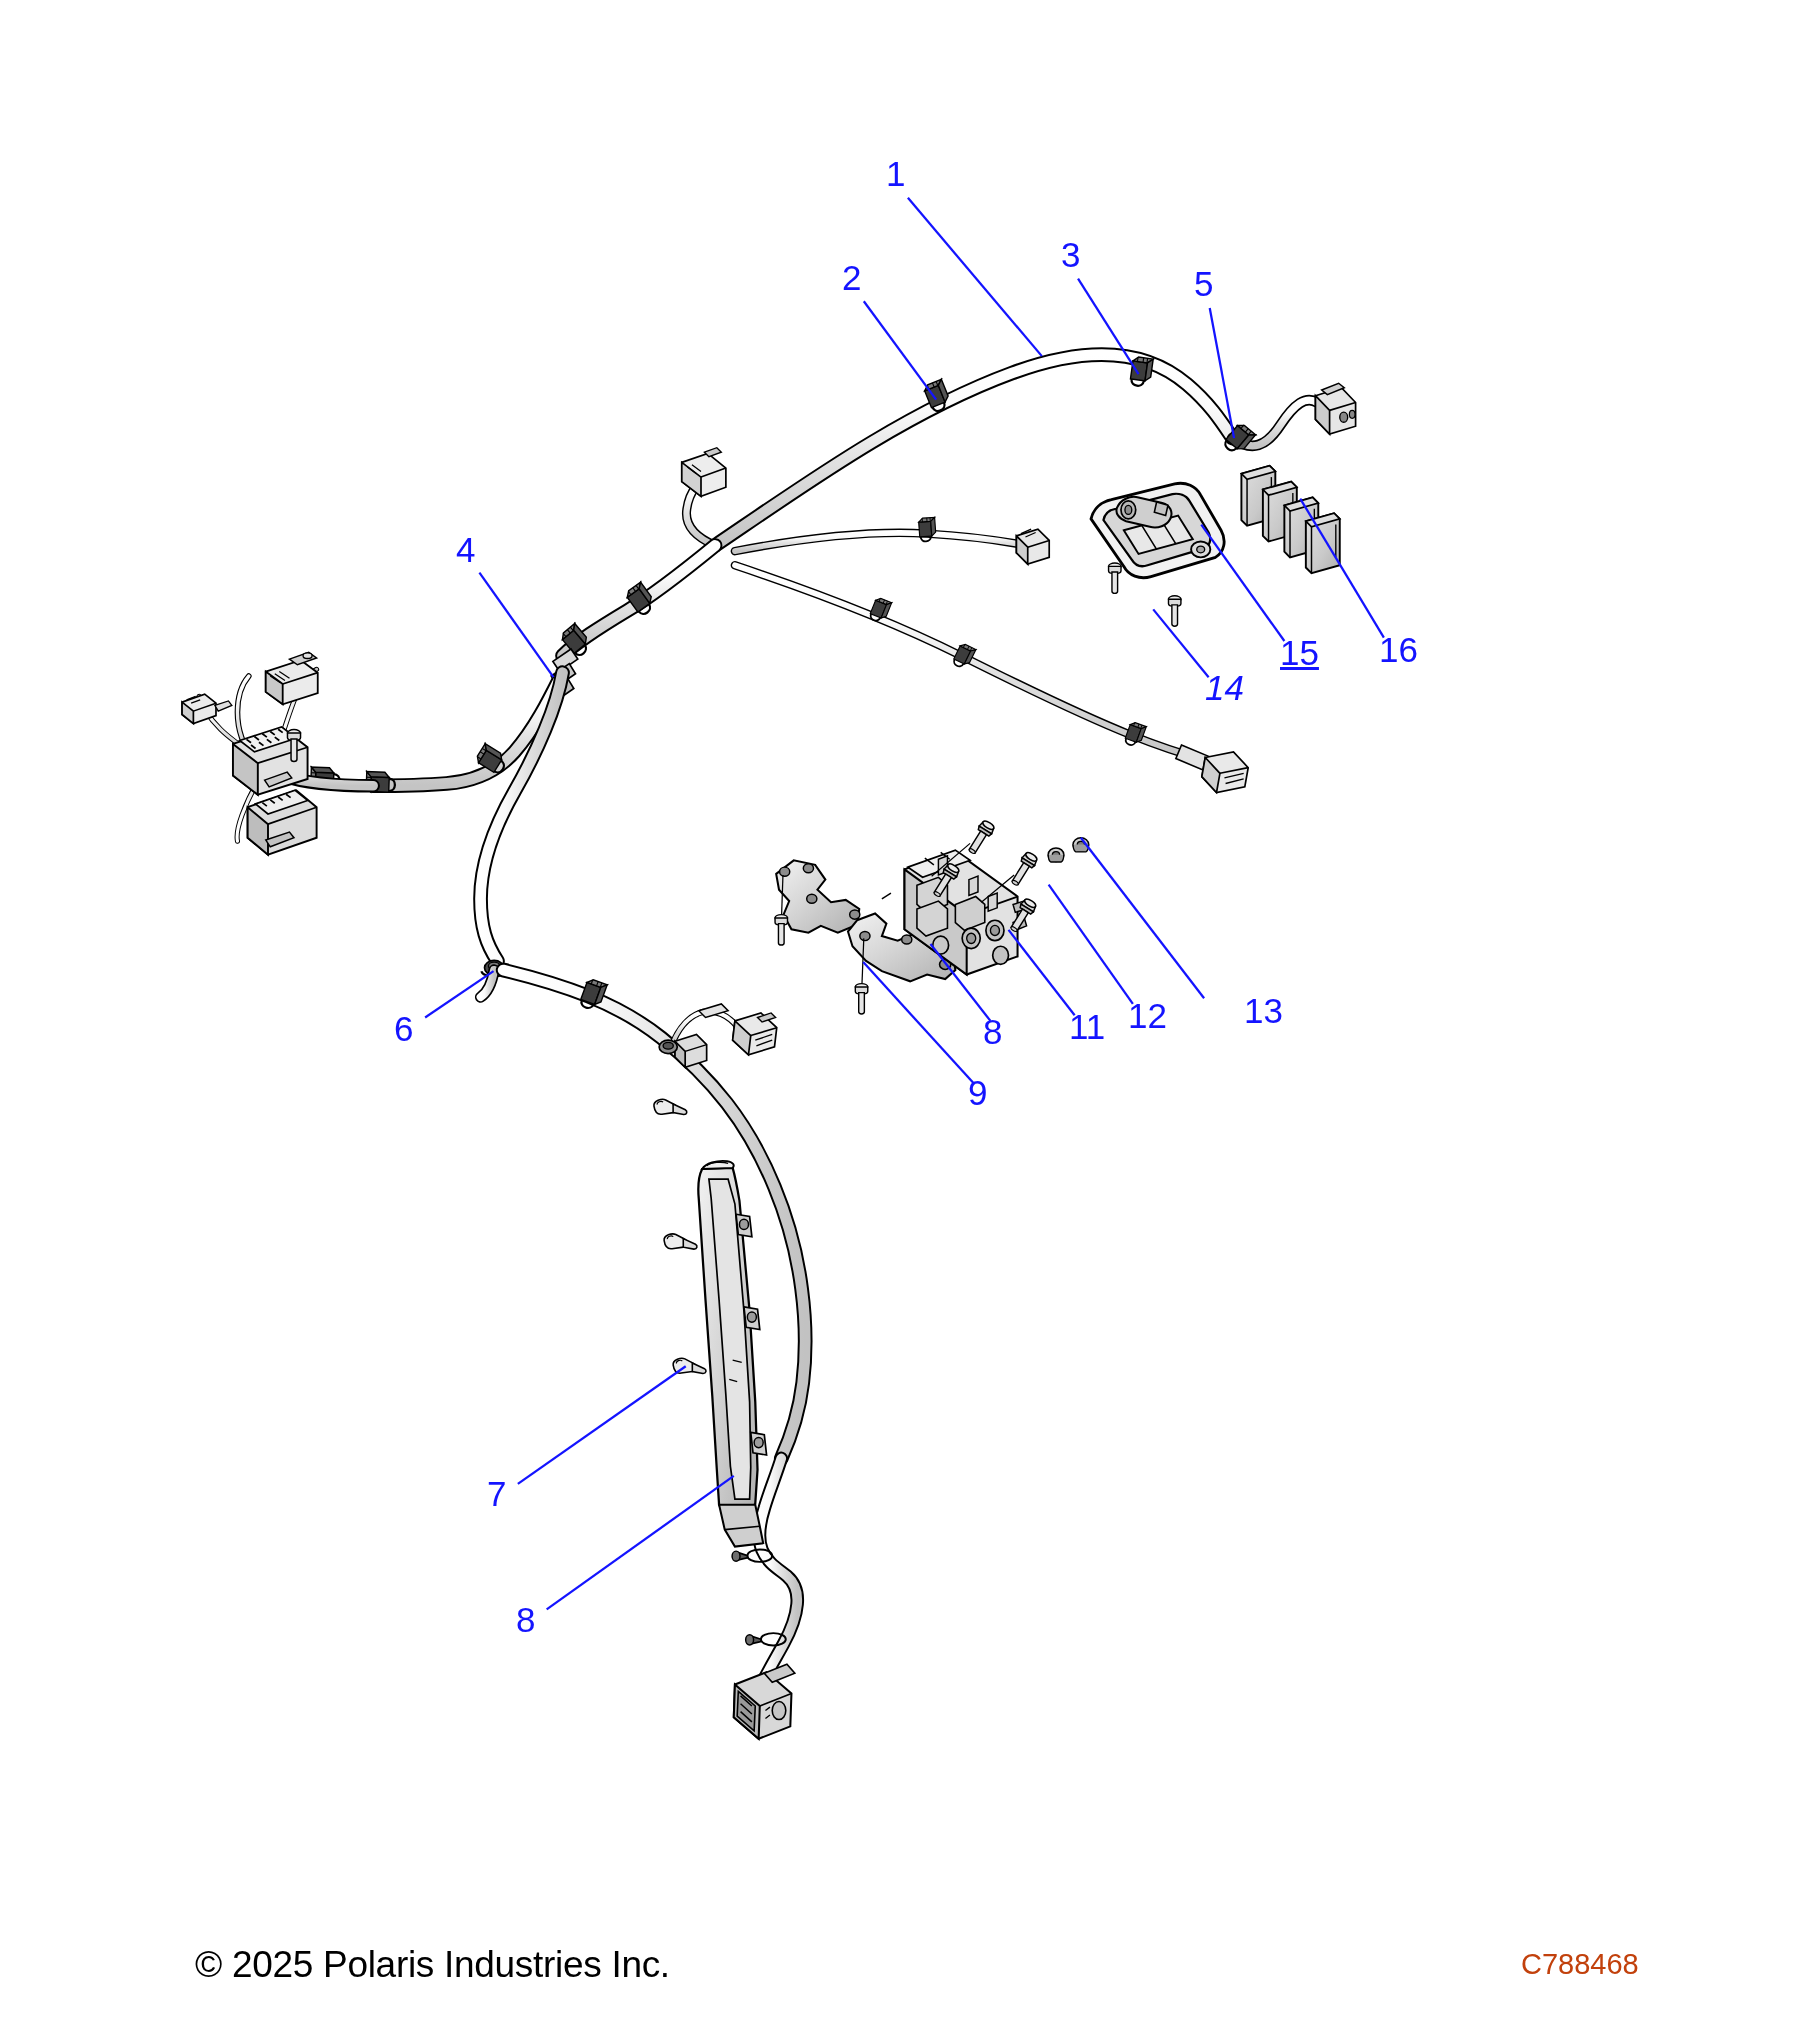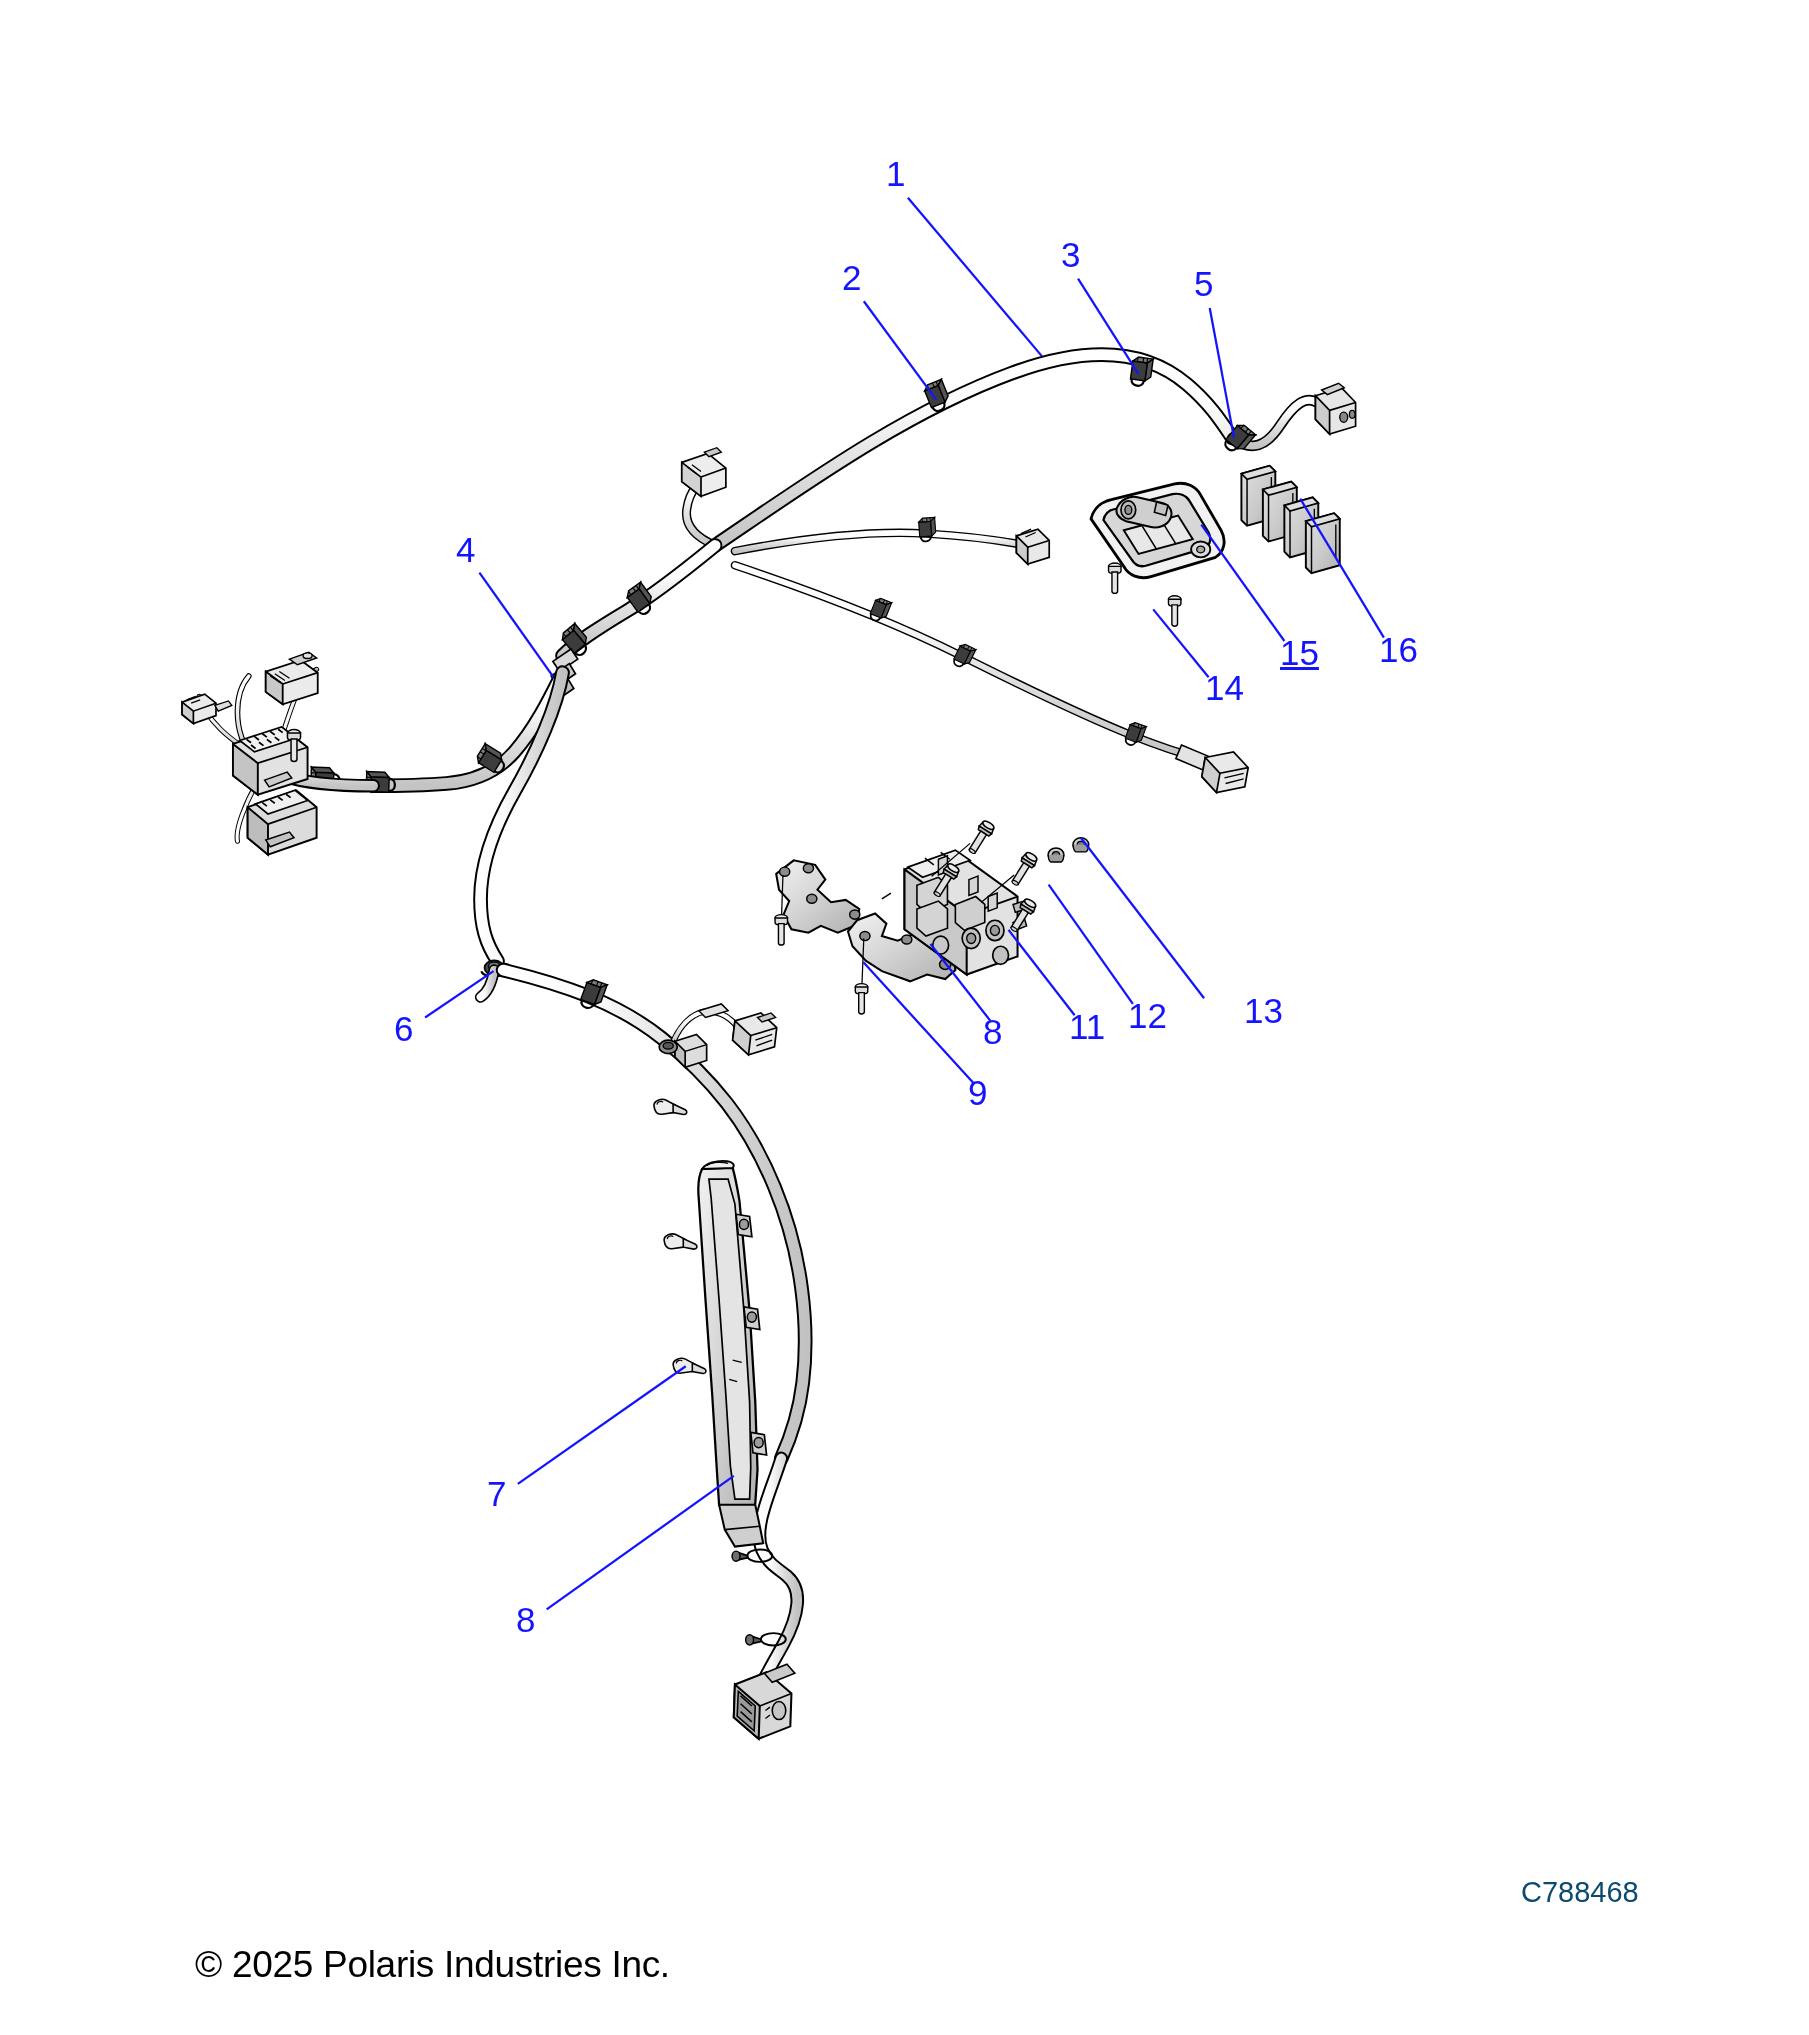--- a/index.html
+++ b/index.html
@@ -31,23 +31,23 @@
     top: 1944px;
     font-size: 37px;
     color: #000000;
     font-family: "Liberation Sans", sans-serif;
     letter-spacing: -0.3px;
     white-space: nowrap;
   }
   .footer-right {
     position: absolute;
     left: 1521px;
-    top: 1876px;
+    top: 1948px;
     font-size: 29px;
-    color: #0c4a6e;
+    color: #c2410c;
     font-family: "Liberation Sans", sans-serif;
     letter-spacing: 0px;
     white-space: nowrap;
   }
   .callout-label {
     position: absolute;
     font-family: "Liberation Sans", sans-serif;
     font-size: 35px;
     color: #1414ff;
     line-height: 1;
@@ -599,21 +599,21 @@
   <div class="callout-label" style="left:456px;  top:532px;">4</div>
   <div class="callout-label" style="left:1194px; top:266px;">5</div>
   <div class="callout-label" style="left:394px;  top:1011px;">6</div>
   <div class="callout-label" style="left:487px;  top:1476px;">7</div>
   <div class="callout-label" style="left:516px;  top:1602px;">8</div>
   <div class="callout-label" style="left:968px; top:1075px;">9</div>
   <div class="callout-label" style="left:983px; top:1014px;">8</div>
   <div class="callout-label" style="left:1069px; top:1009px;">11</div>
   <div class="callout-label" style="left:1128px; top:998px;">12</div>
   <div class="callout-label" style="left:1200px; top:993px;margin-left:44px;">13</div>
-  <div class="callout-label" style="left:1205px; top:670px;">14</div>
+  <div class="callout-label" style="left:1205px; top:670px;font-style:italic;">14</div>
   <div class="callout-label" style="left:1280px; top:635px;text-decoration:underline;">15</div>
   <div class="callout-label" style="left:1379px; top:632px;text-align:right;">16</div>
 
   <div class="footer-left">© 2025 Polaris Industries Inc.</div>
   <div class="footer-right">C788468</div>
 
 </div>
 
 
 </body></html>

